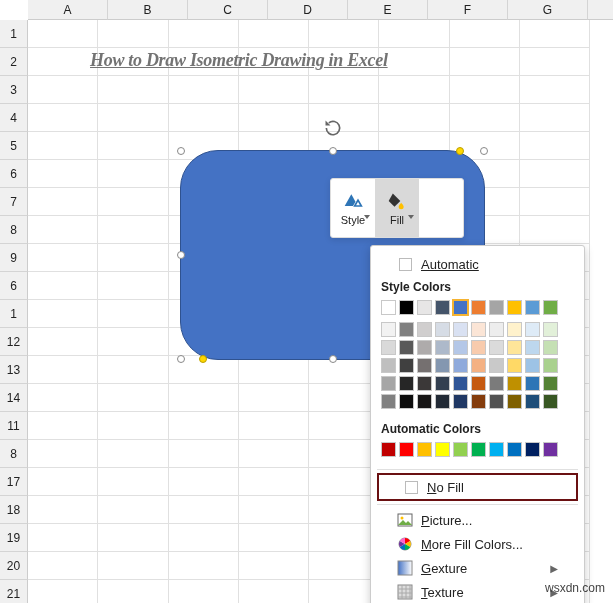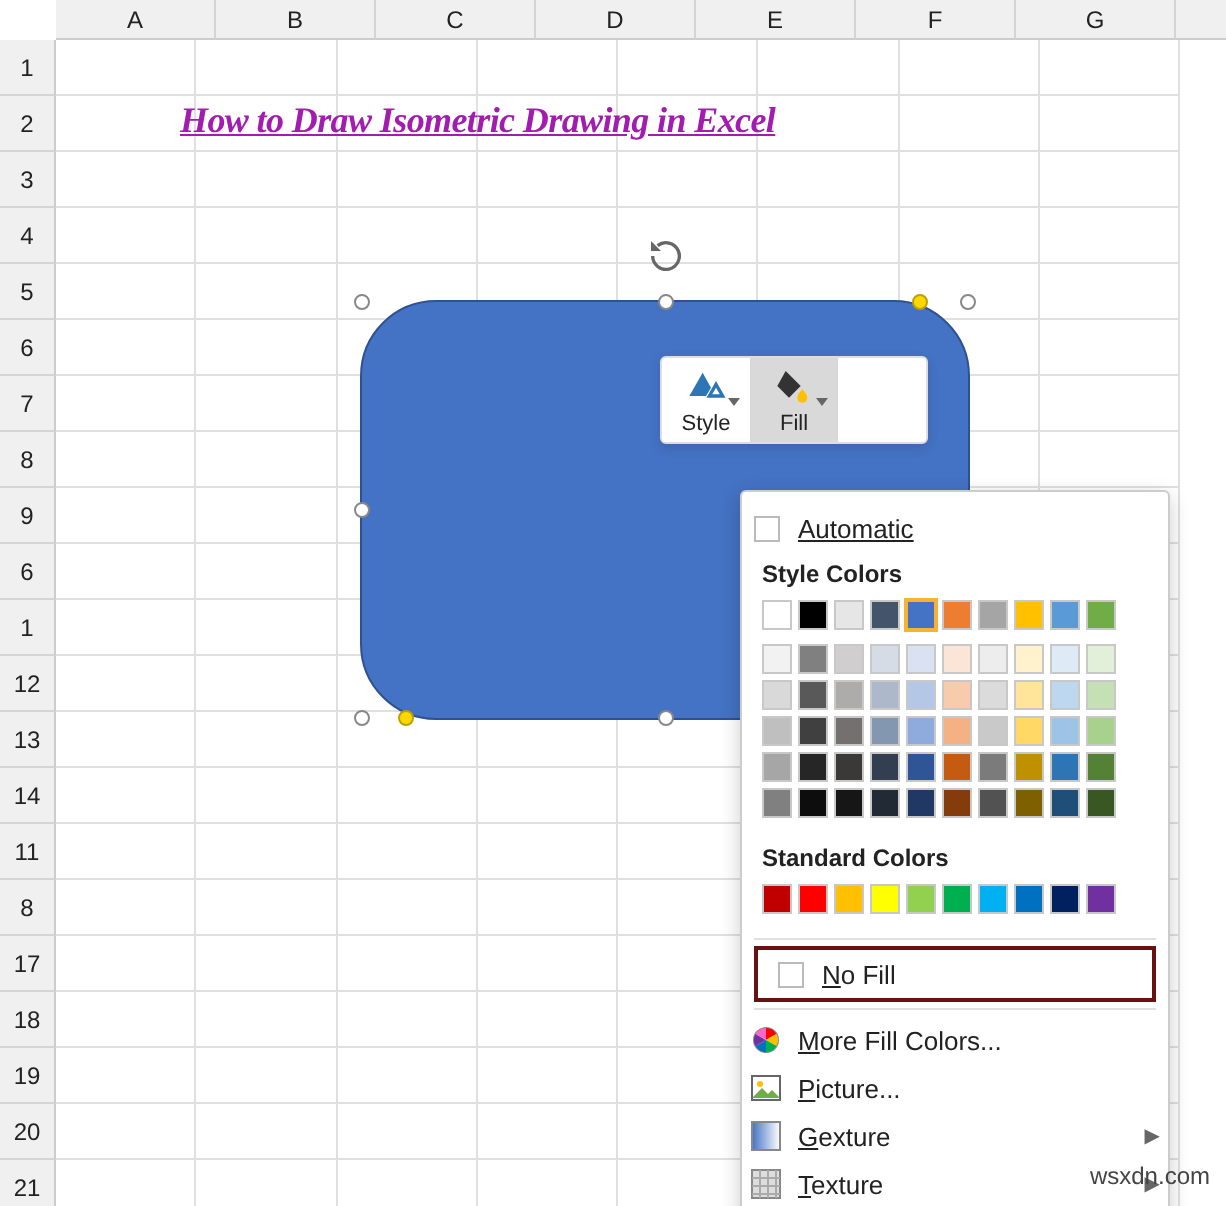--- a/index.html
+++ b/index.html
@@ -5,53 +5,53 @@
 * { box-sizing: border-box; margin: 0; padding: 0; }
 body { font-family: "Segoe UI", Arial, sans-serif; font-size: 12px; background: #fff; width: 613px; height: 603px; overflow: hidden; position: relative; color: #222; }
 .grid { position: absolute; top: 0; left: 0; width: 590px; height: 603px; }
 .colheaders { display: flex; position: absolute; top: 0; left: 28px; height: 20px; }
 .colheader { width: 80px; border-right: 1px solid #d4d4d4; border-bottom: 1px solid #ccc; text-align: center; line-height: 20px; background: #f0f0f0; color: #222; font-size: 12px; }
 .rowheaders { position: absolute; top: 20px; left: 0; width: 28px; }
 .rowheader { height: 28px; border-bottom: 1px solid #d4d4d4; border-right: 1px solid #ccc; text-align: center; line-height: 28px; background: #f0f0f0; color: #222; font-size: 12px; }
 .cells { position: absolute; top: 20px; left: 28px; width: 562px; height: 583px; }
 .cellrow { display: flex; height: 28px; border-bottom: 1px solid #e0e0e0; }
 .cell { width: 80px; border-right: 1px solid #e0e0e0; }
-.title { position: absolute; top: 50px; left: 90px; font-family: "Times New Roman", serif; font-size: 18px; font-style: italic; font-weight: bold; text-decoration: underline; color: #a21caf; letter-spacing: -0.3px; }
+.title { position: absolute; top: 50px; left: 90px; font-family: "Times New Roman", serif; font-size: 18px; font-style: italic; font-weight: bold; text-decoration: underline; color: #737373; letter-spacing: -0.3px; }
 .shape { position: absolute; top: 150px; left: 180px; width: 305px; height: 210px; border-radius: 38px; background: #4472c4; border: 1.5px solid #2f528f; }
 .handle { position: absolute; width: 8px; height: 8px; background: #fff; border: 1px solid #888; border-radius: 50%; }
 .handle.tl { top: -4px; left: -4px; }
 .handle.tm { top: -4px; left: calc(50% - 4px); }
 .handle.tr { top: -4px; right: -4px; }
 .handle.ml { top: calc(50% - 4px); left: -4px; }
 .handle.mr { top: calc(50% - 4px); right: -4px; }
 .handle.bl { bottom: -4px; left: -4px; }
 .handle.bm { bottom: -4px; left: calc(50% - 4px); }
 .handle.br { bottom: -4px; right: -4px; }
 .adj { position: absolute; width: 8px; height: 8px; background: #ffd700; border: 1px solid #bba000; border-radius: 50%; }
 .adj1 { top: -4px; left: 275px; }
 .adj2 { bottom: -4px; left: 18px; }
 .rotate { position: absolute; top: -34px; left: calc(50% - 11px); width: 22px; height: 22px; display: flex; align-items: center; justify-content: center; }
 .rotate svg { width: 20px; height: 20px; }
-.floatbar { position: absolute; top: 178px; left: 330px; width: 134px; height: 44px; background: #fff; border: 1px solid #ddd; border-radius: 3px; box-shadow: 0 2px 6px rgba(0,0,0,.12); display: flex; }
+.floatbar { position: absolute; top: 178px; left: 330px; width: 134px; height: 60px; background: #fff; border: 1px solid #ddd; border-radius: 3px; box-shadow: 0 2px 6px rgba(0,0,0,.12); display: flex; }
 .floatitem { width: 44px; display: flex; flex-direction: column; align-items: center; justify-content: center; gap: 3px; font-size: 11px; cursor: pointer; }
 .floatitem.sel { background: #d9d9d9; }
 .floatitem svg { width: 20px; height: 20px; }
 .caret { position: relative; }
 .caret::after { content: ""; position: absolute; bottom: 18px; right: 5px; border-left: 3px solid transparent; border-right: 3px solid transparent; border-top: 4px solid #666; }
 .popup { position: absolute; top: 245px; left: 370px; width: 215px; background: #fff; border: 1px solid #ccc; border-radius: 3px; box-shadow: 0 3px 10px rgba(0,0,0,.2); padding: 6px 0 6px; font-size: 13px; }
-.menurow { display: flex; align-items: center; gap: 8px; padding: 4px 4px; height: 24px; cursor: pointer; }
+.menurow { display: flex; align-items: center; gap: 8px; padding: 4px 26px; height: 24px; cursor: pointer; }
 .menurow .mi { width: 16px; height: 16px; display: flex; align-items: center; justify-content: center; }
 .menurow .lbl .u { text-decoration: underline; }
 .menurow .ch { margin-left: auto; color: #666; font-size: 10px; }
 .sect { padding: 4px 10px 4px; font-weight: 600; font-size: 12px; }
 .swatchgrid { padding: 2px 10px 6px; }
 .swrow { display: flex; gap: 3px; margin-bottom: 3px; }
 .sw { width: 15px; height: 15px; border: 1px solid #c8c8c8; cursor: pointer; }
 .sw.sel { outline: 2px solid #f5b331; outline-offset: -1px; }
-.hl { background: #fff; border: 2.5px solid #6a1012; margin: 1px 6px; padding: 2px 4px; }
+.hl { background: #fff; border: 2.5px solid #6a1012; margin: 1px 6px; padding: 2px 20px; }
 .sep { border-top: 1px solid #e0e0e0; margin: 3px 6px; }
 .watermark { position: absolute; bottom: 8px; right: 8px; font-size: 12px; color: #444; }
 </style>
 </head>
 <body>
 
 <div class="grid">
   <div class="colheaders">
     <div class="colheader">A</div>
     <div class="colheader">B</div>
@@ -413,21 +413,21 @@
         <div class="sw" style="background: rgb(23, 22, 22);"></div>
         <div class="sw" style="background: rgb(34, 42, 53);"></div>
         <div class="sw" style="background: rgb(32, 56, 100);"></div>
         <div class="sw" style="background: rgb(132, 60, 12);"></div>
         <div class="sw" style="background: rgb(82, 82, 82);"></div>
         <div class="sw" style="background: rgb(127, 96, 0);"></div>
         <div class="sw" style="background: rgb(31, 78, 121);"></div>
         <div class="sw" style="background: rgb(56, 87, 35);"></div>
       </div>
   </div>
-  <div class="sect">Standard Colors</div>
+  <div class="sect">Automatic Colors</div>
   <div class="swatchgrid">
     <div class="swrow" id="stdrow">
         <div class="sw" style="background: rgb(192, 0, 0);"></div>
         <div class="sw" style="background: rgb(255, 0, 0);"></div>
         <div class="sw" style="background: rgb(255, 192, 0);"></div>
         <div class="sw" style="background: rgb(255, 255, 0);"></div>
         <div class="sw" style="background: rgb(146, 208, 80);"></div>
         <div class="sw" style="background: rgb(0, 176, 80);"></div>
         <div class="sw" style="background: rgb(0, 176, 240);"></div>
         <div class="sw" style="background: rgb(0, 112, 192);"></div>
@@ -438,43 +438,43 @@
   <div class="sep"></div>
   <div class="hl">
     <div class="menurow" style="height:20px;padding:0 4px">
       <span class="mi">
           <span style="width:13px;height:13px;border:1px solid #bbb;display:inline-block"></span>
         </span>
       <span class="lbl"><span class="u">N</span><span id="nofr">o Fill</span></span>
     </div>
   </div>
   <div class="sep"></div>
+  <div class="menurow">
+    <span class="mi">
+        <svg viewBox="0 0 16 16" width="16" height="16">
+          <rect x="1" y="2" width="14" height="12" fill="none" stroke="#666"></rect>
+          <circle cx="5" cy="6" r="1.5" fill="#ffc000"></circle>
+          <path d="M1 13l5-5 3 3 2-2 4 4z" fill="#70ad47"></path>
+        </svg>
+      </span>
+    <span class="lbl"><span class="u">P</span><span id="picr">icture...</span></span>
+  </div>
   <div class="menurow">
     <span class="mi">
         <svg viewBox="0 0 16 16" width="16" height="16">
           <circle cx="8" cy="8" r="6" fill="none" stroke="#888"></circle>
           <path d="M8 2a6 6 0 0 1 5.2 3L8 8z" fill="#ff0000"></path>
           <path d="M13.2 5a6 6 0 0 1 0 6L8 8z" fill="#ffc000"></path>
           <path d="M13.2 11a6 6 0 0 1-5.2 3L8 8z" fill="#00b050"></path>
           <path d="M8 14a6 6 0 0 1-5.2-3L8 8z" fill="#0070c0"></path>
           <path d="M2.8 11a6 6 0 0 1 0-6L8 8z" fill="#7030a0"></path>
           <path d="M2.8 5A6 6 0 0 1 8 2L8 8z" fill="#ff66cc"></path>
         </svg>
       </span>
     <span class="lbl"><span class="u">M</span><span id="morer">ore Fill Colors...</span></span>
-  </div>
-  <div class="menurow">
-    <span class="mi">
-        <svg viewBox="0 0 16 16" width="16" height="16">
-          <rect x="1" y="2" width="14" height="12" fill="none" stroke="#666"></rect>
-          <circle cx="5" cy="6" r="1.5" fill="#ffc000"></circle>
-          <path d="M1 13l5-5 3 3 2-2 4 4z" fill="#70ad47"></path>
-        </svg>
-      </span>
-    <span class="lbl"><span class="u">P</span><span id="picr">icture...</span></span>
   </div>
   <div class="menurow">
     <span class="mi">
         <svg viewBox="0 0 16 16" width="16" height="16">
           <defs>
             <linearGradient id="g1">
               <stop offset="0" stop-color="#4472c4"></stop>
               <stop offset="1" stop-color="#fff"></stop>
             </linearGradient>
           </defs>

